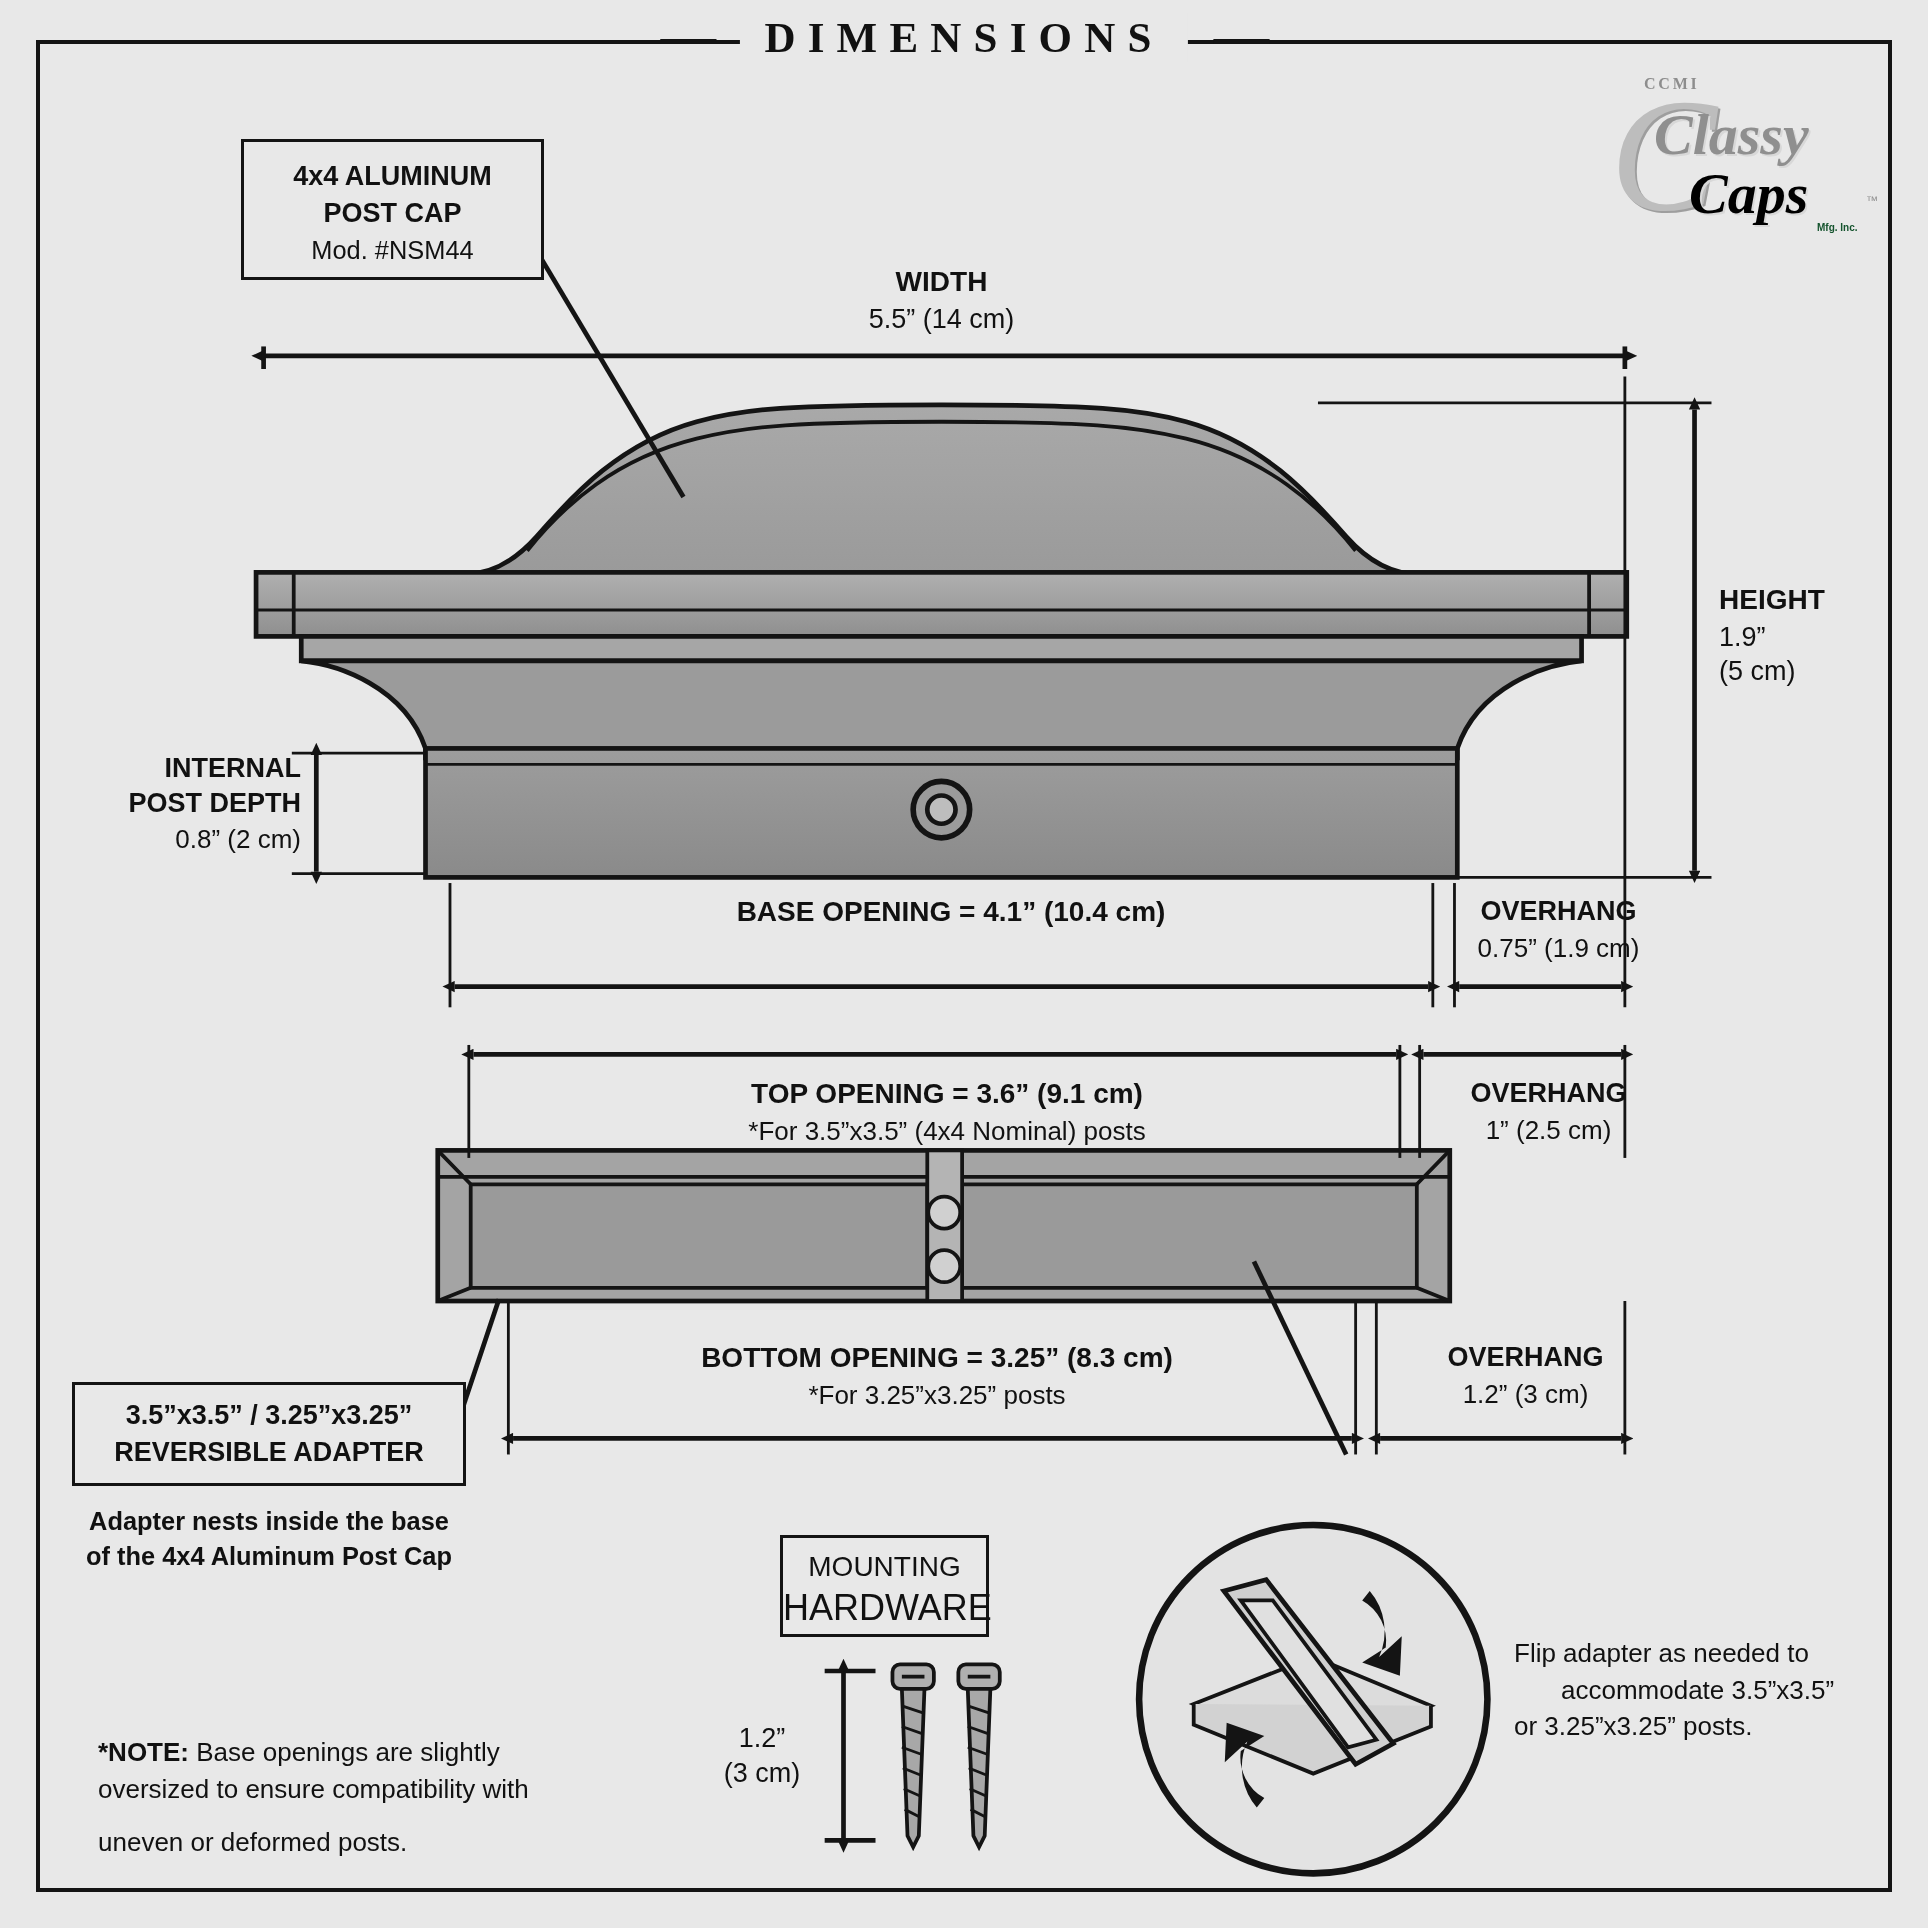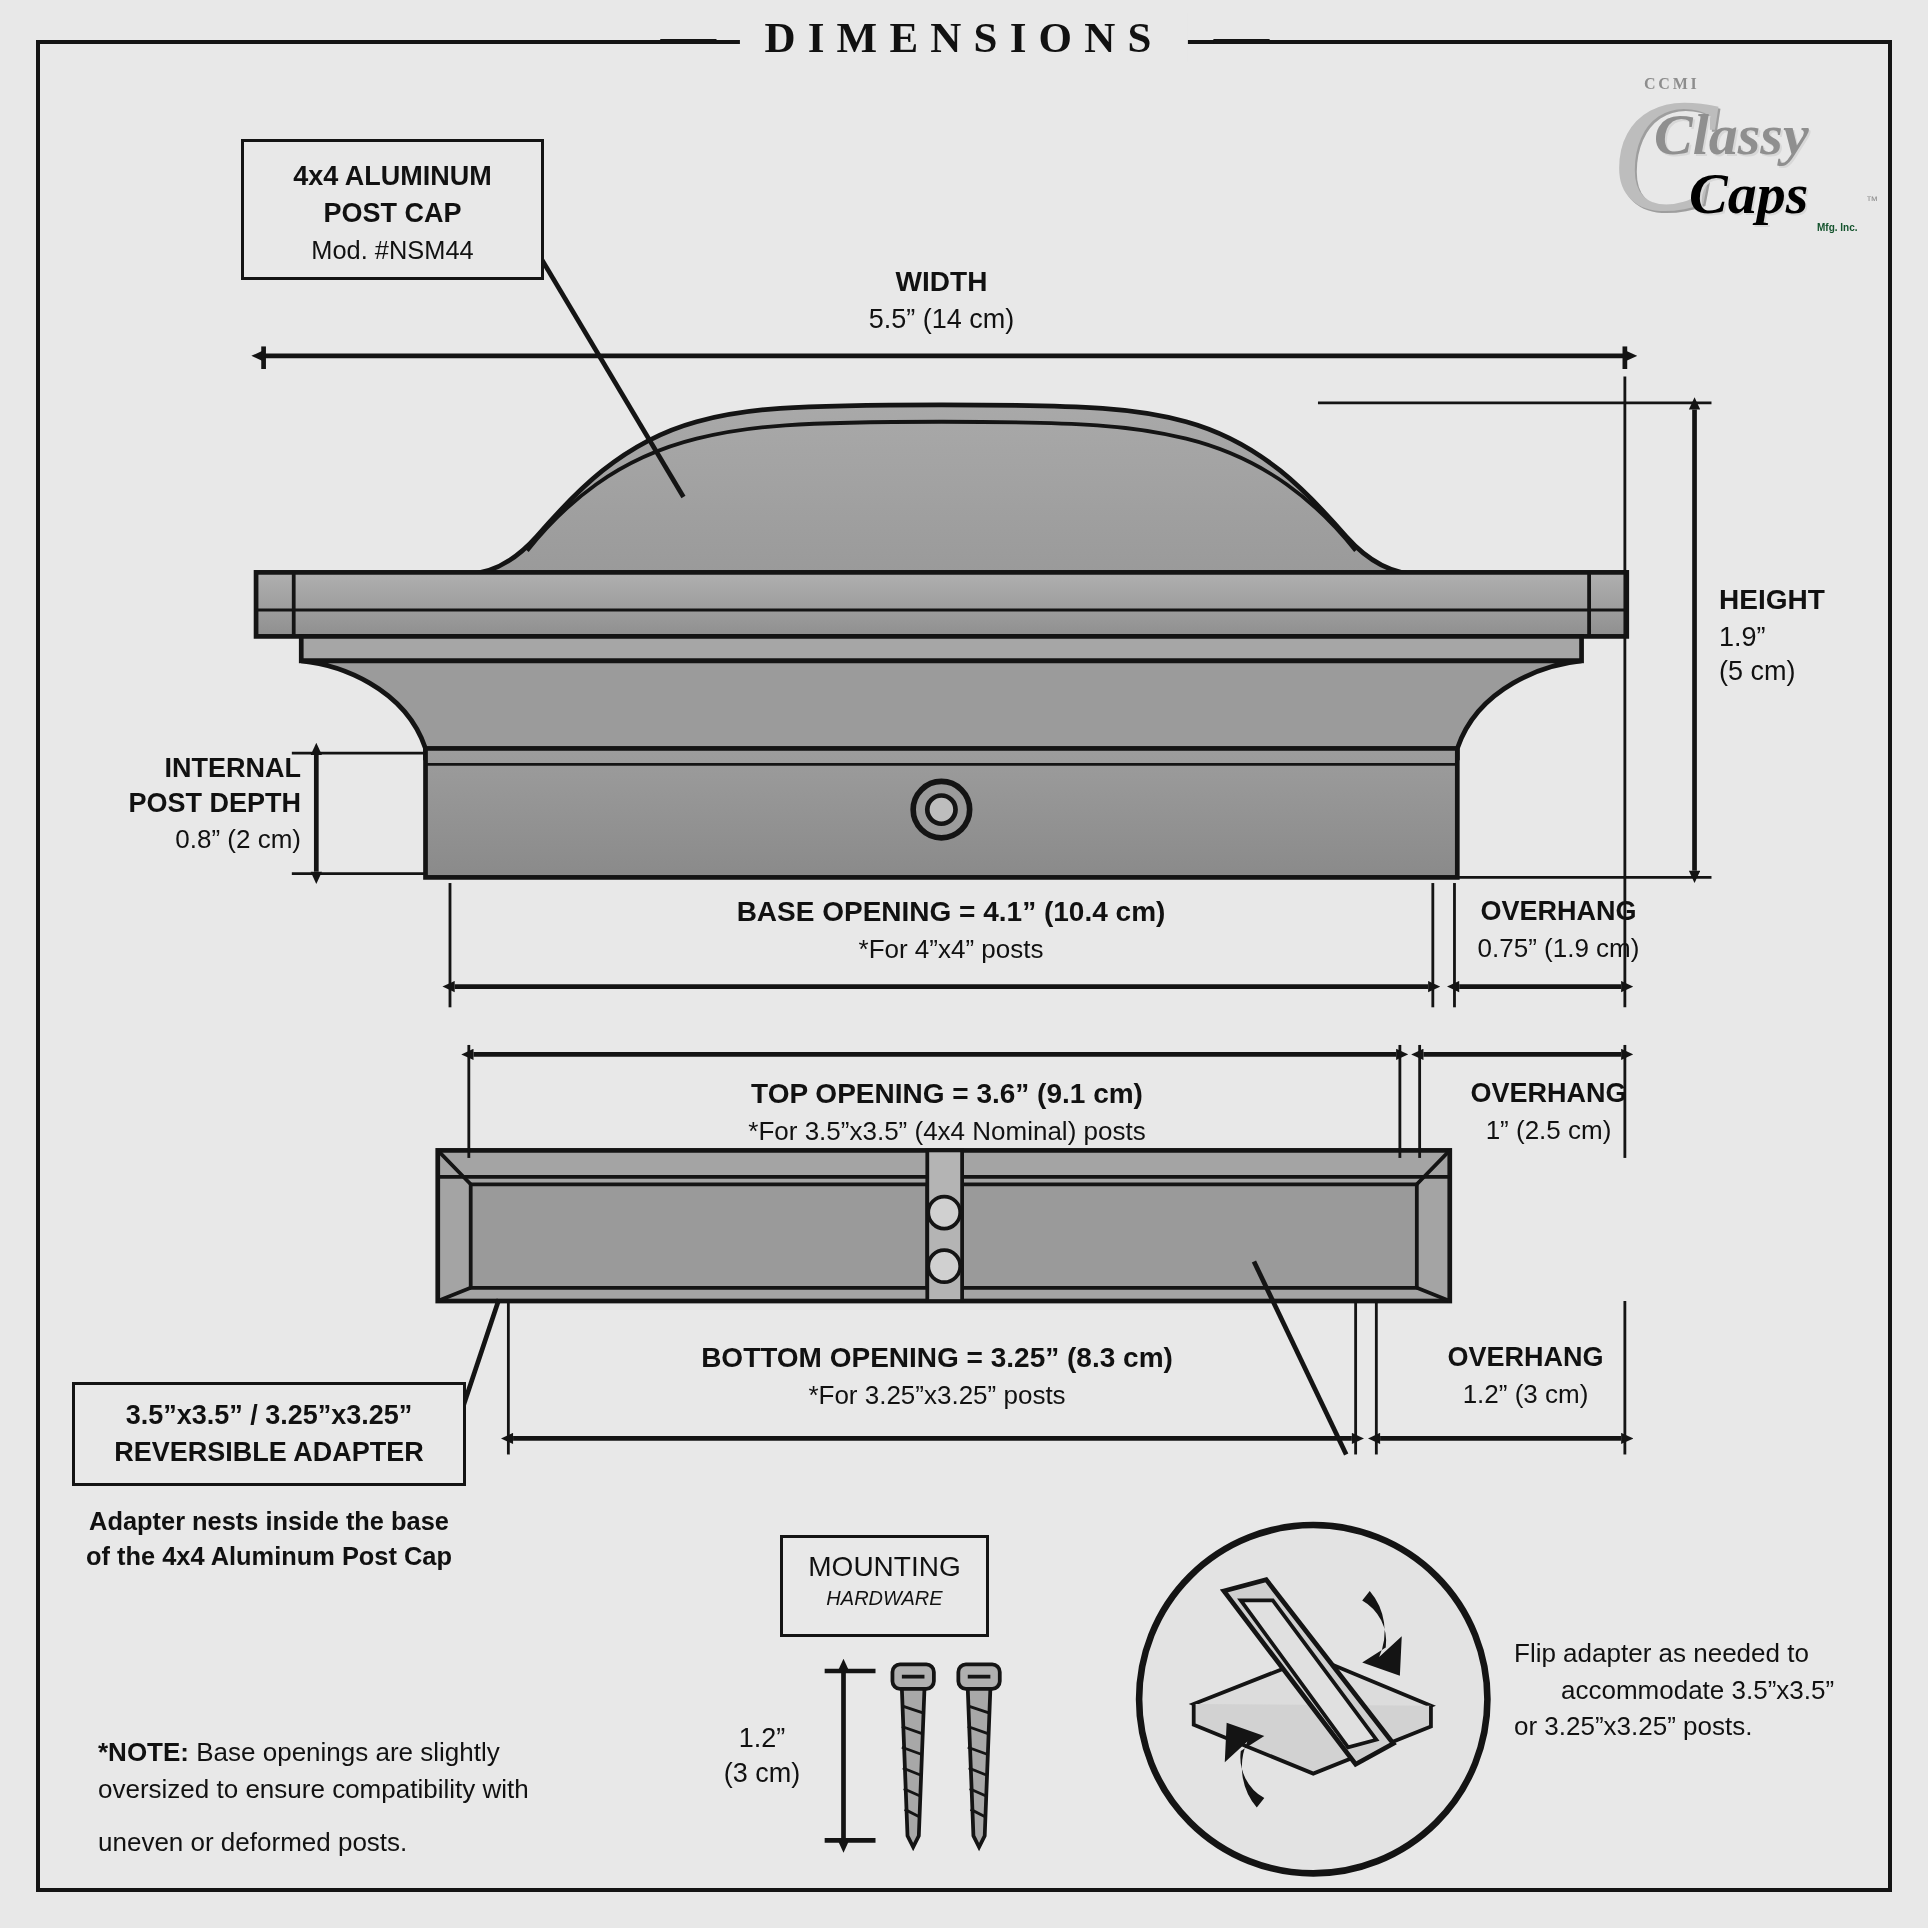--- a/index.html
+++ b/index.html
@@ -280,21 +280,20 @@
   </div>
 
   <div class="lbl" style="left:94px;top:753px;width:207px;text-align:right;">
     <div class="l1" style="font-size:27px;">INTERNAL</div>
     <div class="l1" style="font-size:27px;margin-top:3.8px;">POST DEPTH</div>
     <div style="font-size:26px;margin-top:5.6px;">0.8” (2 cm)</div>
   </div>
 
   <div class="lbl" style="left:565px;top:896px;width:772px;">
     <div class="l1" style="font-size:28px;">BASE OPENING = 4.1” (10.4 cm)</div>
-    <div style="font-size:26px;margin-top:5.6px;">*For 4”x4” posts</div>
   </div>
 
   <div class="lbl" style="left:1441px;top:896px;width:235px;">
     <div class="l1" style="font-size:27px;">OVERHANG</div>
     <div style="font-size:26px;margin-top:5.6px;">0.75” (1.9 cm)</div>
   </div>
 
   <div class="lbl" style="left:556px;top:1078px;width:782px;">
     <div class="l1" style="font-size:28px;">TOP OPENING = 3.6” (9.1 cm)</div>
     <div style="font-size:26px;margin-top:5.6px;">*For 3.5”x3.5” (4x4 Nominal) posts</div>
@@ -319,21 +318,21 @@
     <div class="b-strong" style="font-size:27px;">3.5”x3.5” / 3.25”x3.25”</div>
     <div class="b-strong" style="font-size:27px;margin-top:5.6px;">REVERSIBLE ADAPTER</div>
   </div>
   <div class="lbl" style="left:72px;top:1507px;width:394px;">
     <div class="b-strong" style="font-size:25.4px;">Adapter nests inside the base</div>
     <div class="b-strong" style="font-size:25.4px;margin-top:5.6px;">of the 4x4 Aluminum Post Cap</div>
   </div>
 
   <div class="box" style="left:780px;top:1535px;width:209px;height:102px;padding-top:13px;">
     <div style="font-size:28px;">MOUNTING</div>
-    <div style="font-size:20px;margin-top:3.8px;font-style:italic;">HARDWARE</div>
+    <div style="font-size:36px;margin-top:3.8px;">HARDWARE</div>
   </div>
   <div class="lbl" style="left:701px;top:1723px;width:122px;text-align:center;">
     <div style="font-size:27px;">1.2”</div>
     <div style="font-size:27px;margin-top:3.8px;">(3 cm)</div>
   </div>
 
   <div class="lbl" style="left:1514px;top:1638px;width:377px;text-align:left;">
     <div style="font-size:26px;">Flip adapter as needed to</div>
     <div style="font-size:26px;margin-top:5.6px;margin-left:47px;">accommodate 3.5”x3.5”</div>
     <div style="font-size:26px;margin-top:5.6px;">or 3.25”x3.25” posts.</div>

